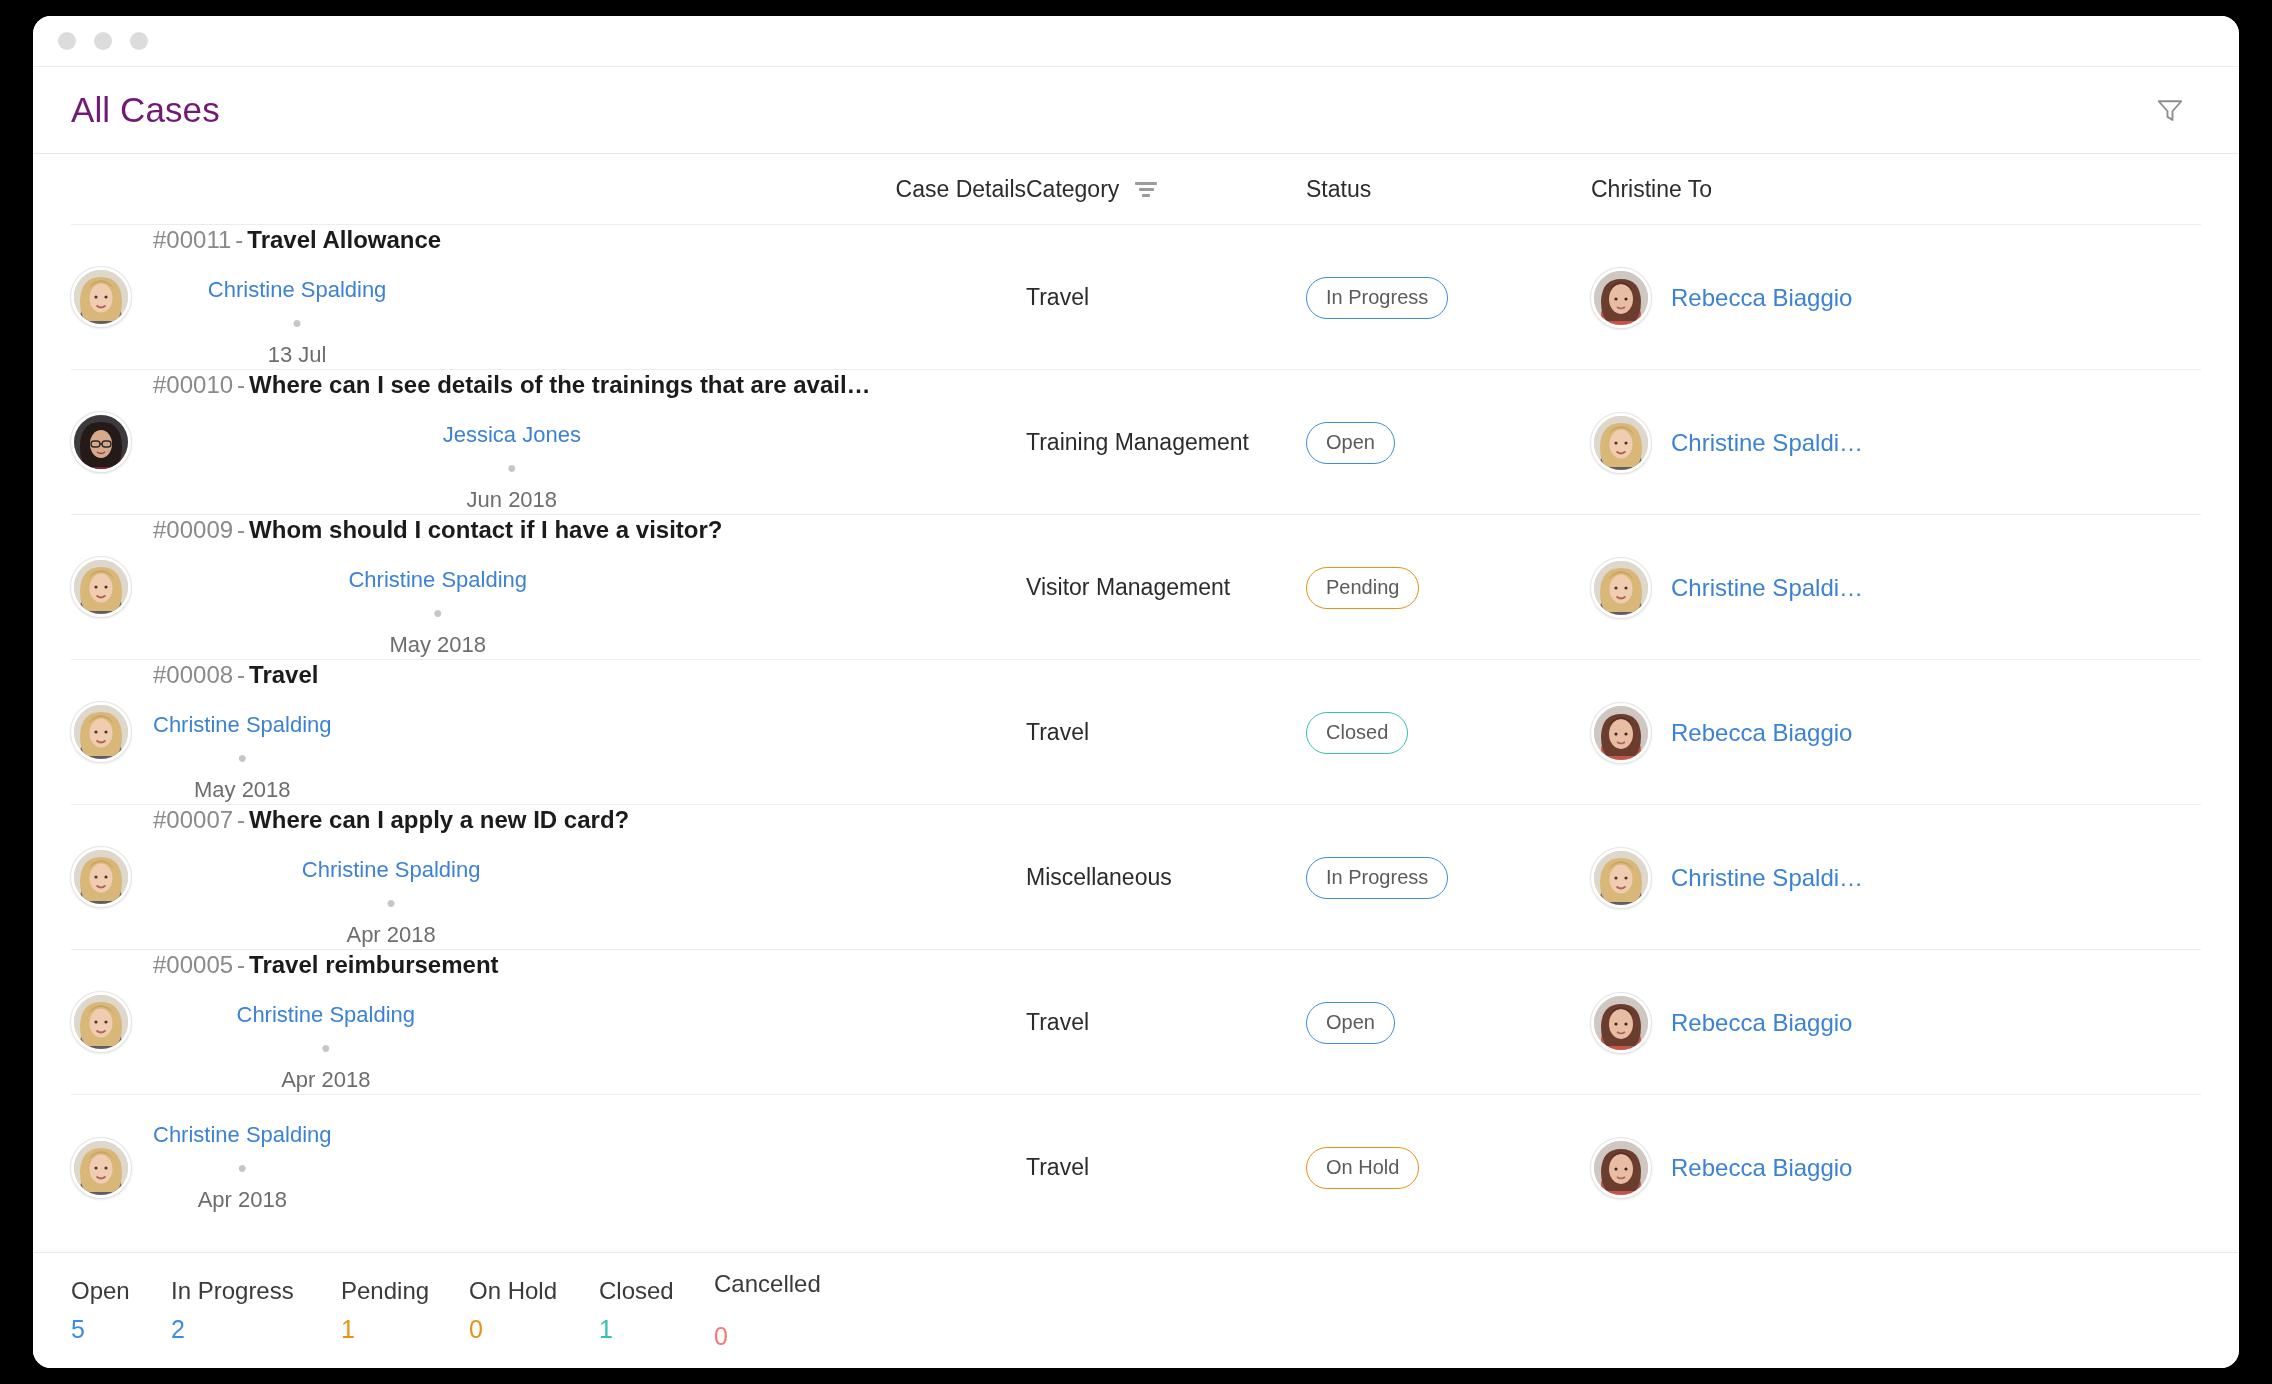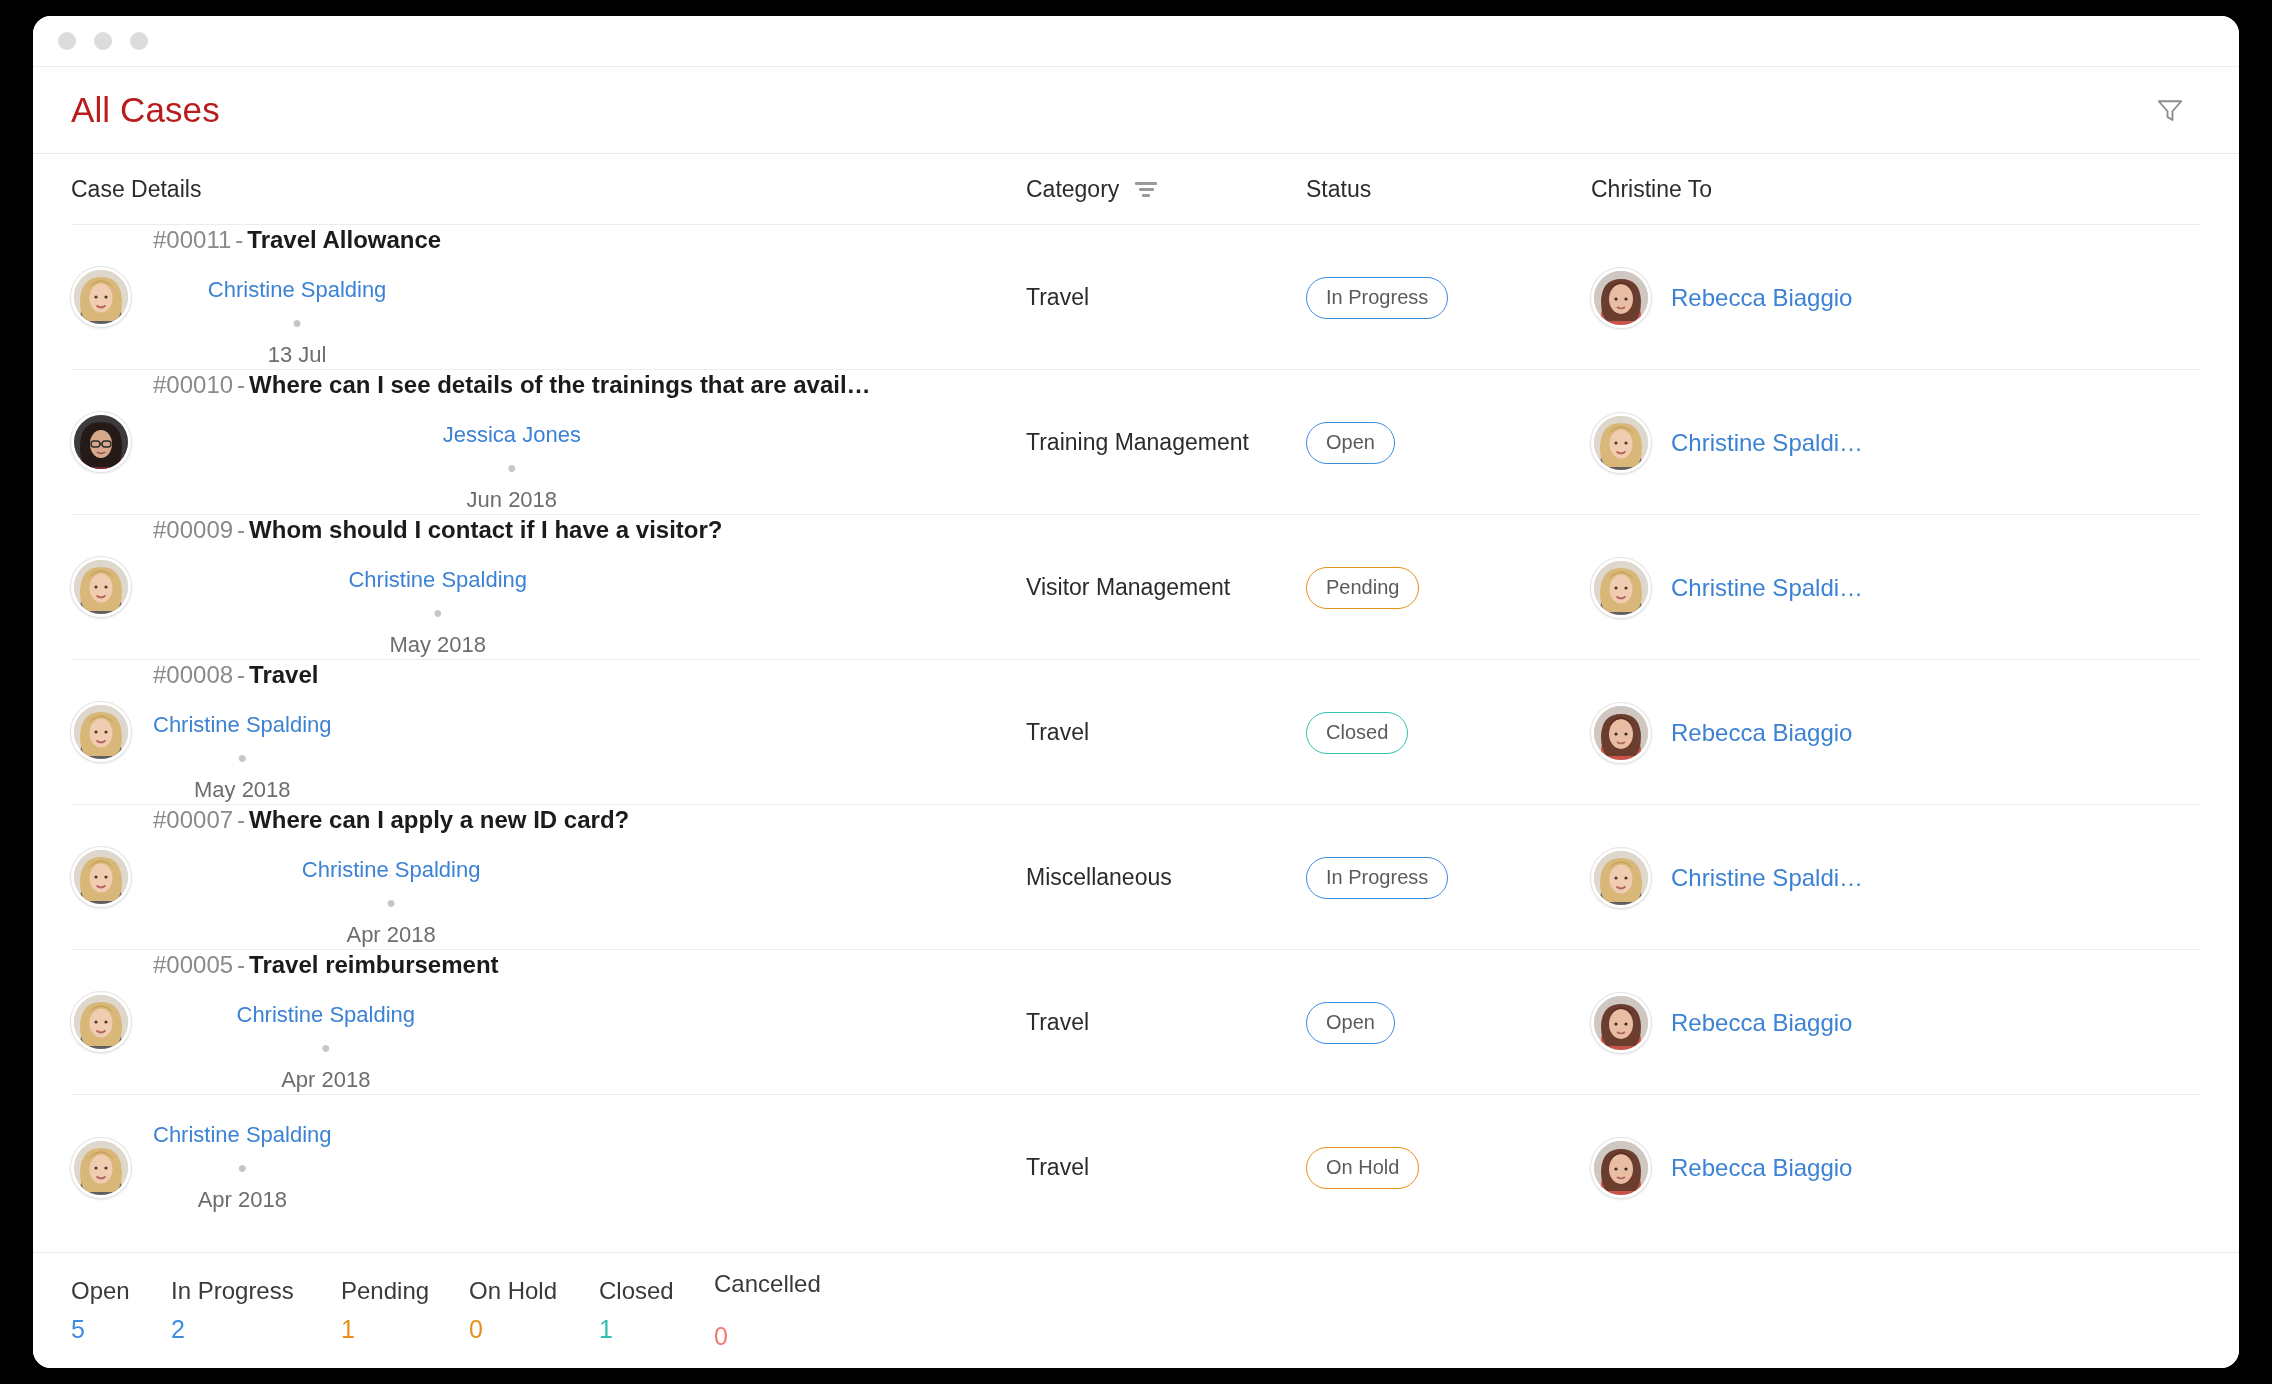--- a/index.html
+++ b/index.html
@@ -53,21 +53,21 @@
   .pageheader {
     flex: 0 0 86px;
     display: flex;
     align-items: center;
     justify-content: space-between;
     padding: 0 52px 0 38px;
     box-sizing: border-box;
   }
   .page-title {
     font-size: 35px;
-    color: #b91c1c;
+    color: #701a75;
     font-weight: 400;
     letter-spacing: 0.1px;
   }
   .filter-icon {
     width: 34px;
     height: 34px;
     display: flex;
     align-items: center;
     justify-content: center;
     cursor: pointer;
@@ -82,21 +82,21 @@
   .colheaders {
     flex: 0 0 70px;
     display: flex;
     align-items: center;
     padding: 0 38px;
     box-sizing: border-box;
     font-size: 23px;
     color: #2c2c2c;
     font-weight: 400;
   }
-  .col-case     { width: 955px; flex: 0 0 955px; }
+  .col-case     { width: 955px; flex: 0 0 955px; text-align: right; }
   .col-category { width: 280px; flex: 0 0 280px; display: flex; align-items: center; gap: 16px;}
   .col-status   { width: 285px; flex: 0 0 285px; }
   .col-assigned { flex: 1 1 auto; }
 
   .sort-icon {
     display: inline-flex;
     flex-direction: column;
     align-items: center;
     gap: 3px;
   }

